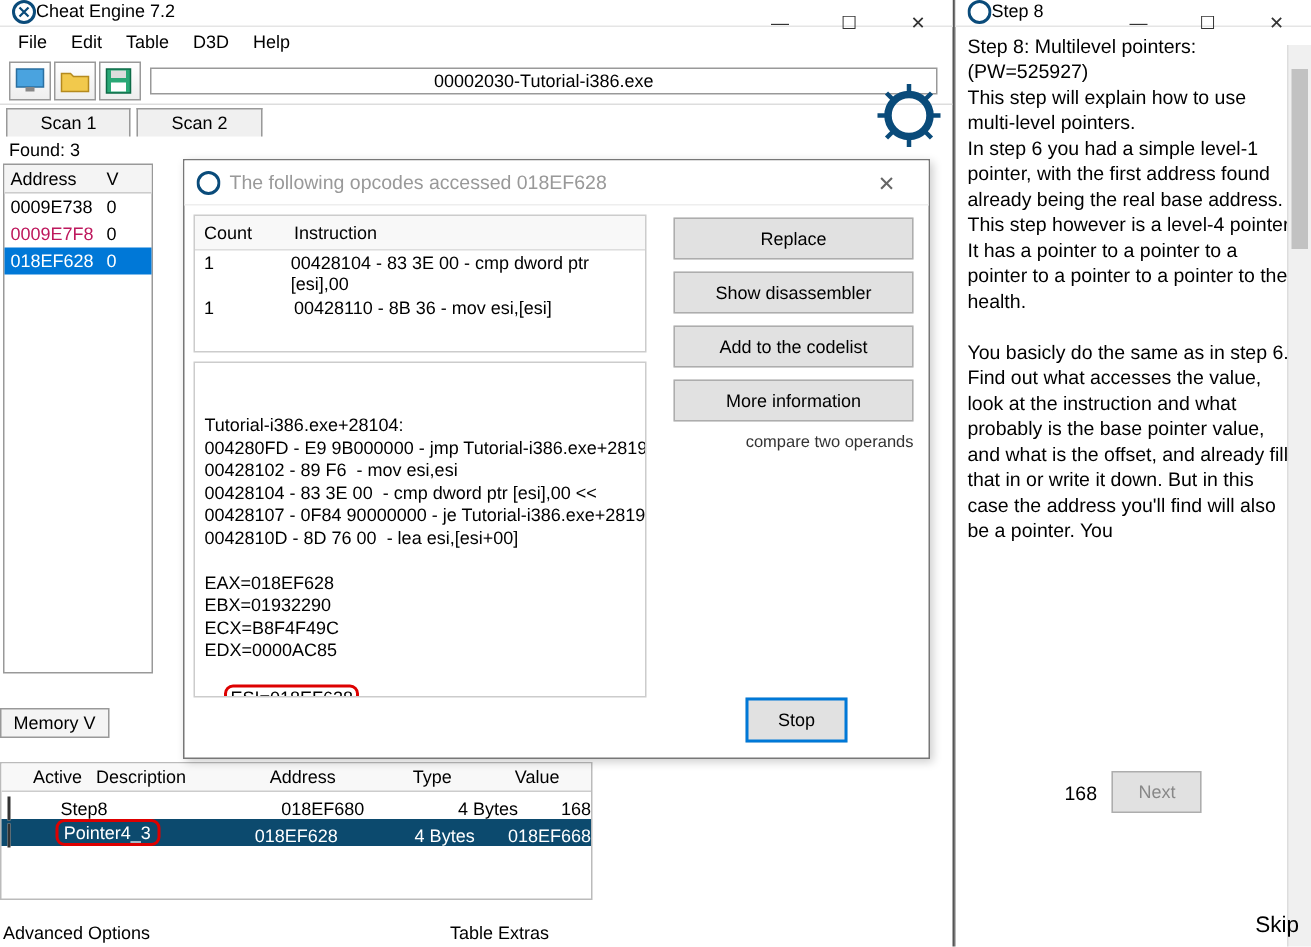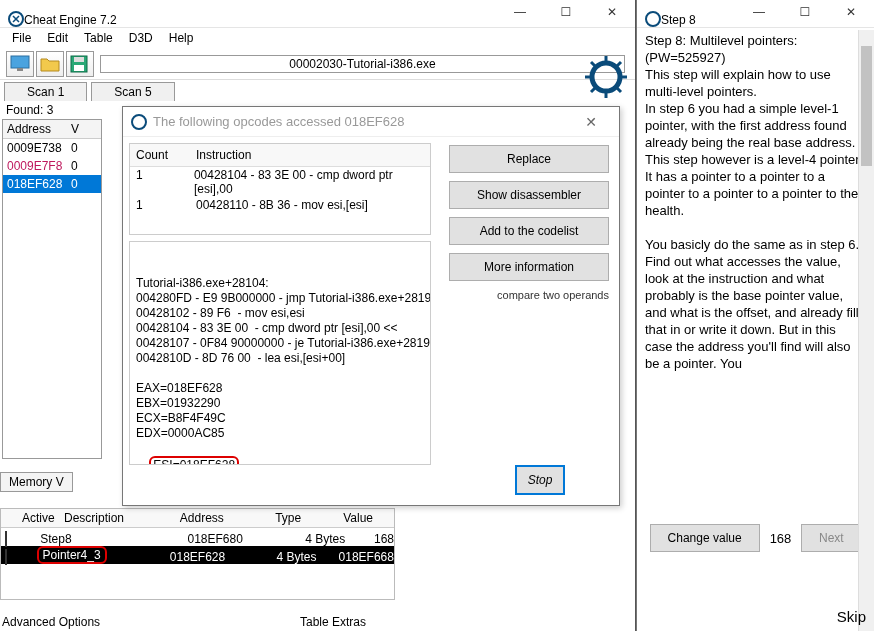--- a/index.html
+++ b/index.html
@@ -1,18 +1,18 @@
 <!DOCTYPE html>
 <html><head>
 <meta charset="utf-8">
 <style>
 * { box-sizing: border-box; margin: 0; padding: 0; font-family: "Segoe UI", Tahoma, sans-serif; font-size: 12px; }
 body { background: #fff; overflow: hidden; width: 874px; height: 631px; position: relative; }
 
-.titlebar { height: 28px; background: #fff; border-bottom: 1px solid #e5e5e5; display: flex; align-items: flex-end; padding-left: 8px; }
+.titlebar { height: 18px; background: #fff; border-bottom: 1px solid #e5e5e5; display: flex; align-items: flex-start; padding-left: 8px; }
 .titlebar .title { flex: 1; font-size: 12px; }
 .titlebar .winbtns { display: flex; }
 .titlebar .winbtn { width: 46px; height: 30px; display: flex; align-items: center; justify-content: center; color: #333; }
 
 .menubar { height: 20px; display: flex; align-items: center; padding-left: 6px; gap: 4px; }
 .menubar span { padding: 2px 6px; }
 
 .toolbar { height: 32px; display: flex; align-items: center; padding: 2px 6px; gap: 2px; border-bottom: 1px solid #ddd; }
 .toolbar .iconbtn { width: 28px; height: 26px; border: 1px solid #999; display: flex; align-items: center; justify-content: center; background: linear-gradient(#fff,#eee); }
 .toolbar .processbar { flex: 1; border: 1px solid #999; height: 18px; text-align: center; padding-top: 1px; margin: 0 4px 0 4px; }
@@ -40,31 +40,31 @@
 .oplist .row { display: flex; }
 .oplist .row span { padding: 1px 6px; }
 
 .btncol { position: absolute; right: 10px; top: 38px; width: 160px; display: flex; flex-direction: column; gap: 8px; }
 .btncol button, .stopbtn, .tutbtn { background: #e1e1e1; border: 1px solid #adadad; padding: 6px 4px; font-size: 12px; cursor: pointer; }
 .btncol .hint { text-align: right; font-size: 11px; color: #333; }
 
 .disasm { border: 1px solid #ccc; margin: 6px; height: 224px; overflow: auto; padding: 4px 6px; font-family: "Segoe UI", sans-serif; font-size: 12px; line-height: 15px; white-space: pre; position: relative; }
 .disasm .hl { border: 2px solid #d00; border-radius: 6px; padding: 0 2px; display: inline-block; }
 
-.stopbtn { position: absolute; bottom: 10px; right: 54px; width: 50px; border: 2px solid #0078d7; font-style: italic; }
+.stopbtn { position: absolute; bottom: 10px; right: 54px; width: 68px; border: 2px solid #0078d7; }
 
 .bottomtabs { position: absolute; left: 0; top: 472px; display: flex; }
 .bottomtab { border: 1px solid #999; background: #f4f4f4; padding: 2px 8px; }
 .addmanual { position: absolute; right: 246px; top: 486px; border: 1px solid #999; background: #f4f4f4; padding: 2px 4px; }
 
 .addrtable { position: absolute; left: 0; top: 508px; right: 240px; border: 1px solid #bbb; height: 92px; background: #fff; }
 .addrtable .hdr { display: flex; background: #f8f8f8; border-bottom: 1px solid #ccc; }
 .addrtable .hdr span { padding: 2px 21px; }
 .addrtable .row { display: flex; align-items: flex-end; height: 18px; }
-.addrtable .row.sel { background: #000000; color: #fff; }
+.addrtable .row.sel { background: #0c4a6e; color: #fff; }
 .addrtable .chk { width: 12px; height: 12px; border: 1px solid #333; background: #fff; margin: 0 4px; }
 .addrtable .desc.circled { border: 2px solid #d00; border-radius: 6px; padding: 0 4px; display: inline-block; }
 
 .advopt { position: absolute; left: 2px; bottom: 2px; }
 .tblextras { position: absolute; left: 300px; bottom: 2px; }
 
 
 .tutwin { position: absolute; left: 636px; top: 0; width: 238px; height: 631px; border-left: 1px solid #777; background: #fff; }
 .tutwin .body { padding: 4px 8px; font-size: 13px; line-height: 17px; height: 490px; overflow: hidden; }
 .tutwin .ctrls { padding: 6px 10px; display: flex; align-items: center; gap: 10px; flex-wrap: wrap; justify-content: center; }
@@ -136,21 +136,21 @@
         <line x1="8" y1="8" x2="12" y2="12"></line>
         <line x1="34" y1="34" x2="38" y2="38"></line>
         <line x1="38" y1="8" x2="34" y2="12"></line>
         <line x1="8" y1="38" x2="12" y2="34"></line>
       </g>
   </svg>
   <div class="settings">Settings</div>
 
   <div class="tabs">
     <div class="tab">Scan 1</div>
-    <div class="tab">Scan 5</div>
+    <div class="tab">Scan 2</div>
   </div>
   <div class="found">Found: 3</div>
 
   <div class="resultlist" style="width:100px;height:340px;margin-left:2px;">
     <div class="hdr">
       <span style="width:64px">Address</span>
       <span>V</span>
     </div>
     <div class="row">
         <span style="width:64px;color:#000">0009E738</span>
@@ -273,18 +273,17 @@
     <div id="tut-body" style="white-space:pre-wrap;font-size:13px;">This step will explain how to use multi-level pointers.
 In step 6 you had a simple level-1 pointer, with the first address found already being the real base address.
 This step however is a level-4 pointer. It has a pointer to a pointer to a pointer to a pointer to a pointer to the health.
 
 You basicly do the same as in step 6. Find out what accesses the value, look at the instruction and what probably is the base pointer value, and what is the offset, and already fill that in or write it down. But in this case the address you'll find will also be a pointer. You</div>
   </div>
   <div class="sb">
       <div class="thumb"></div>
     </div>
   <div class="ctrls">
-    <button class="tutbtn" style="width:110px">Change value</button>
     <span class="val">168</span>
     <button class="tutbtn next" style="width:60px">Next</button>
   </div>
   <span class="skip">Skip</span>
 </div>
 
 </body></html>

